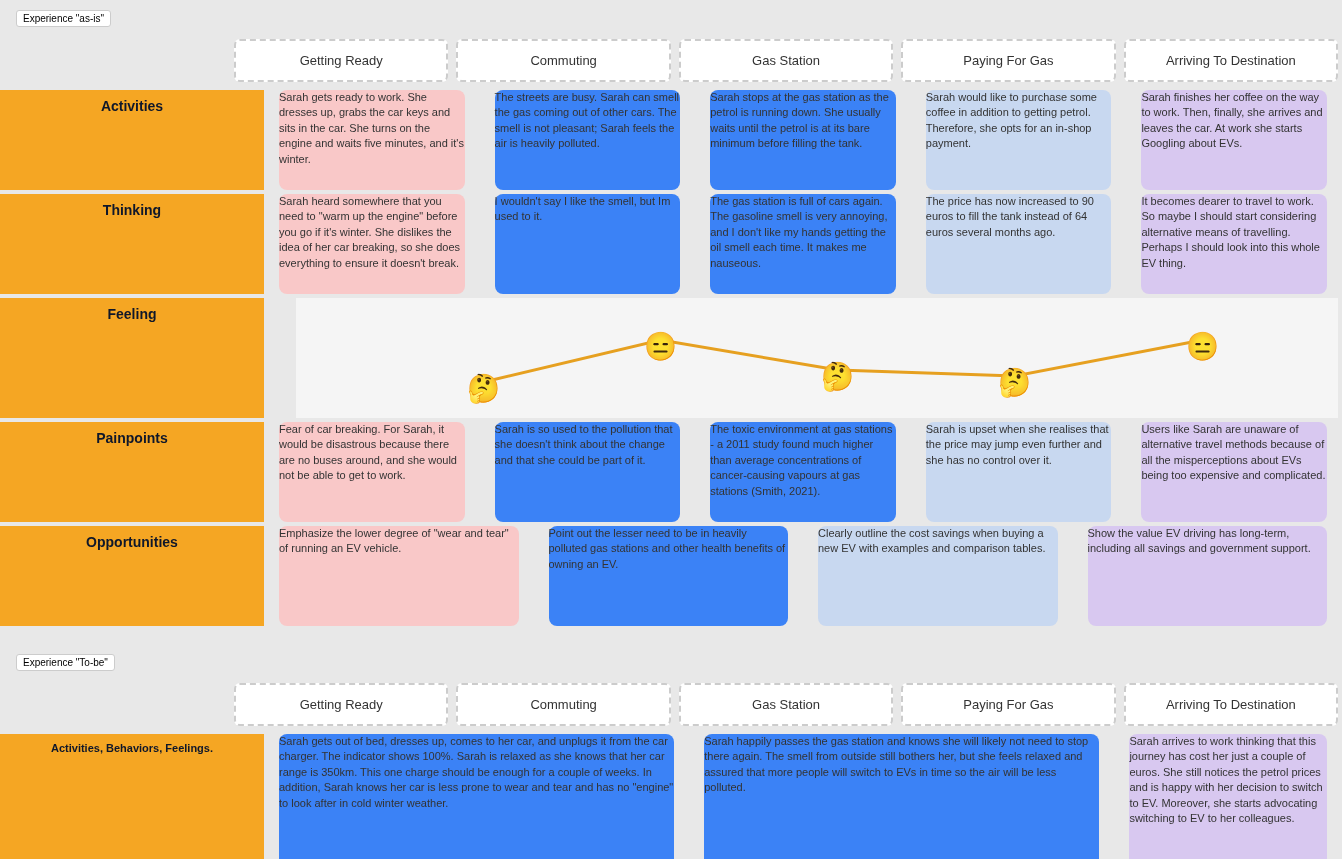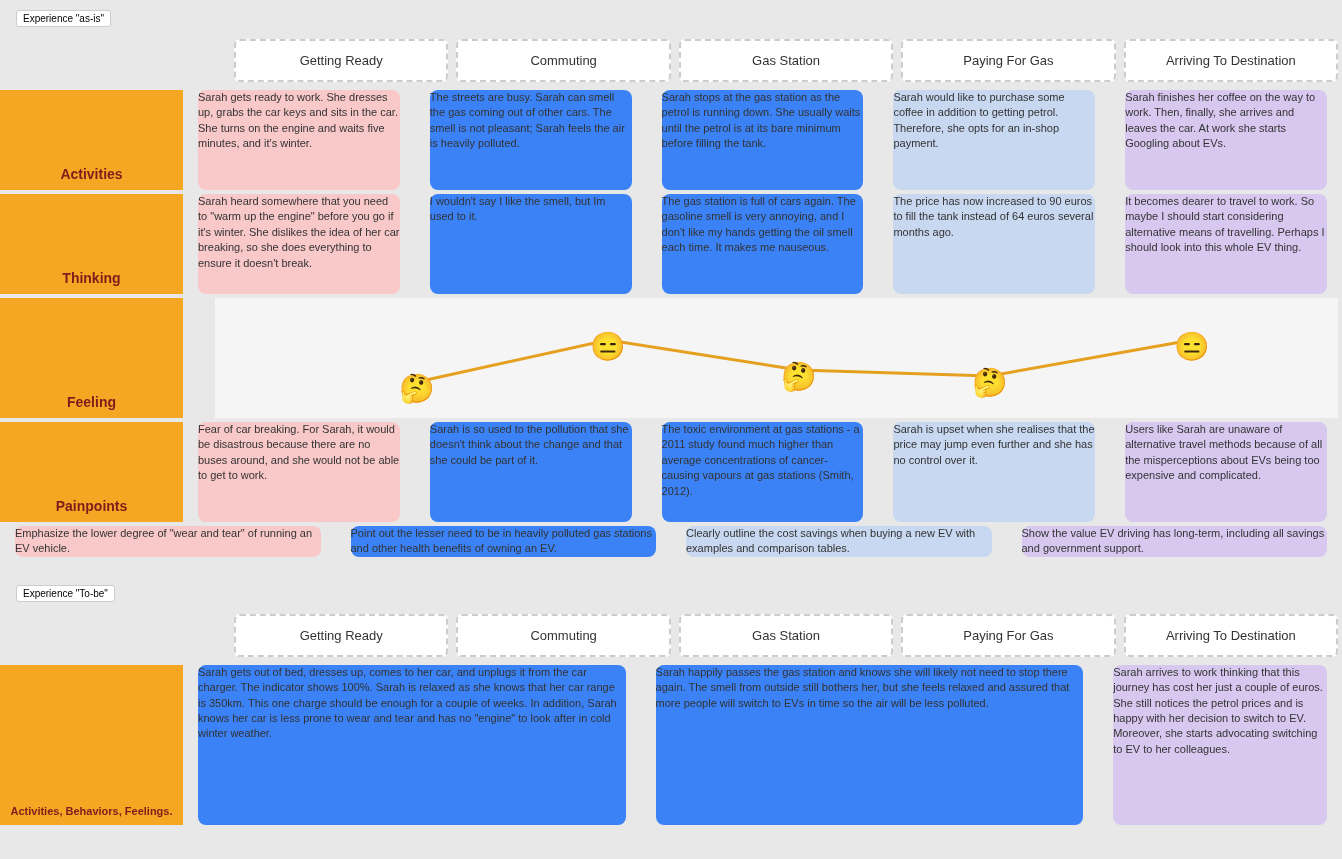--- a/index.html
+++ b/index.html
@@ -45,29 +45,29 @@
       color: #333;
     }
 
     
     .content-row {
       display: flex;
       margin-bottom: 4px;
     }
 
     .row-label {
-      width: 183px;
+      width: 264px;
       min-height: 100px;
       background: #f5a623;
       display: flex;
-      align-items: flex-end;
+      align-items: flex-start;
       justify-content: center;
       font-weight: bold;
       font-size: 14px;
-      color: #7f1d1d;
+      color: #0f172a;
       padding: 8px;
       text-align: center;
     }
 
     .content-cell {
       flex: 1;
       margin: 0 15px;
       padding: 0;
       font-size: 11px;
       color: #333;
@@ -181,31 +181,34 @@
     <div class="row-label">
       <span>Painpoints</span>
     </div>
     <div class="content-cell cell-pink">
       <span>Fear of car breaking. For Sarah, it would be disastrous because there are no buses around, and she would not be able to get to work.</span>
     </div>
     <div class="content-cell cell-green">
       <span>Sarah is so used to the pollution that she doesn't think about the change and that she could be part of it.</span>
     </div>
     <div class="content-cell cell-green">
-      <span>The toxic environment at gas stations - a 2011 study found much higher than average concentrations of cancer-causing vapours at gas stations (Smith, 2012).</span>
+      <span>The toxic environment at gas stations - a 2011 study found much higher than average concentrations of cancer-causing vapours at gas stations (Smith, 2021).</span>
     </div>
     <div class="content-cell cell-blue">
       <span>Sarah is upset when she realises that the price may jump even further and she has no control over it.</span>
     </div>
     <div class="content-cell cell-purple">
       <span>Users like Sarah are unaware of alternative travel methods because of all the misperceptions about EVs being too expensive and complicated.</span>
     </div>
   </div>
 
   <div class="content-row">
+    <div class="row-label">
+      <span>Opportunities</span>
+    </div>
     <div class="content-cell cell-pink">
       <span>Emphasize the lower degree of "wear and tear" of running an EV vehicle.</span>
     </div>
     <div class="content-cell cell-green">
       <span>Point out the lesser need to be in heavily polluted gas stations and other health benefits of owning an EV.</span>
     </div>
     <div class="content-cell cell-blue">
       <span>Clearly outline the cost savings when buying a new EV with examples and comparison tables.</span>
     </div>
     <div class="content-cell cell-purple">

